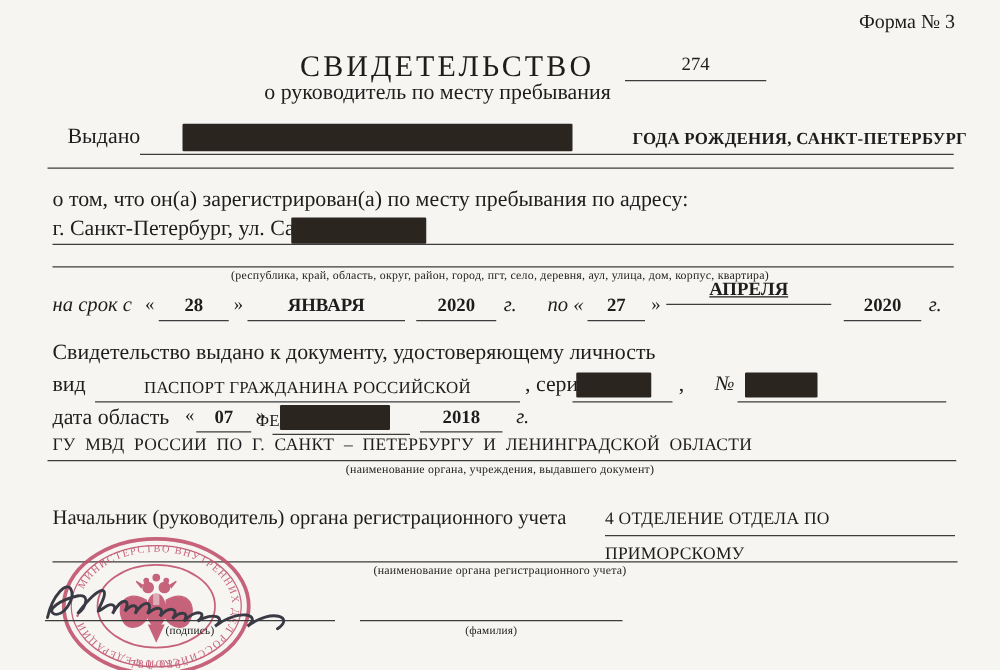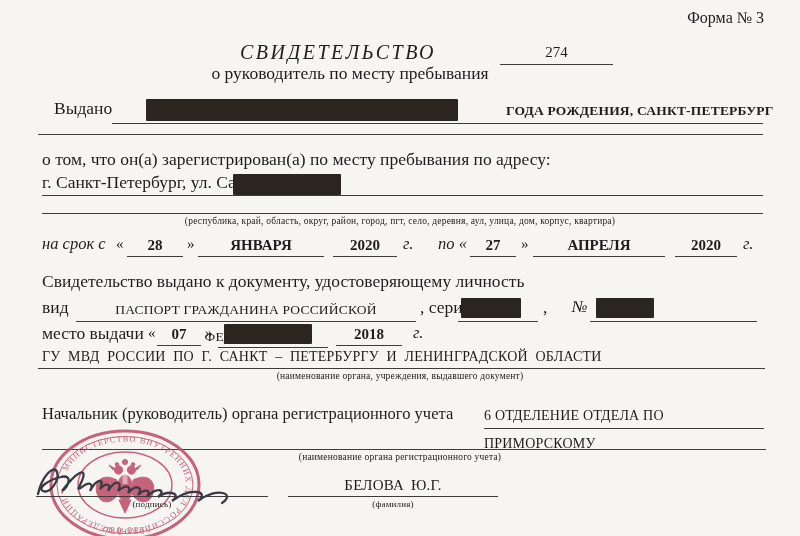--- a/index.html
+++ b/index.html
@@ -23,21 +23,21 @@
   .stamp{opacity:.88;}
   .sig{stroke:#3a3a45; stroke-width:2.3; fill:none; stroke-linecap:round;}
 </style>
 </head>
 <body>
 
 <div class="page">
 
   <div class="abs" style="top:9px; right:36px; font-size:16px;">Форма № 3</div>
 
-  <div class="abs" style="left:240px; top:41px; width:195px; text-align:left; font-size:20px; letter-spacing:2.5px;font-style:italic;">СВИДЕТЕЛЬСТВО</div>
+  <div class="abs" style="left:240px; top:41px; width:195px; text-align:left; font-size:24px; letter-spacing:2.5px;">СВИДЕТЕЛЬСТВО</div>
 
   <div class="abs" style="left:500px; top:40px; width:113px; height:24px; border-bottom:1.7px solid #3c3c3c; text-align:center; font-size:15px; line-height:24px;">274</div>
 
   <div class="abs" style="left:130px; top:63px; width:440px; text-align:center; font-size:17.5px;">о руководитель по месту пребывания</div>
 
   <div class="abs t17" style="left:54px; top:98px;">Выдано</div>
   <div class="uline" style="left:112px; right:37px; top:96px; height:27px;"></div>
   <div class="redact" style="left:146px; top:99px; width:312px; height:22px;"></div>
   <div class="abs typed caps" style="left:462px; top:103px; font-size:13.5px;">ГОДА РОЖДЕНИЯ, САНКТ-ПЕТЕРБУРГ</div>
 
@@ -55,51 +55,51 @@
   <div class="abs t16" style="left:42px; top:234px;">на срок с</div>
   <div class="abs q" style="left:116px; top:236px;">«</div>
   <div class="cell" style="left:127px; top:233px; width:56px;">28</div>
   <div class="abs q" style="left:187px; top:236px;">»</div>
   <div class="cell" style="left:198px; top:233px; width:126px;">ЯНВАРЯ</div>
   <div class="cell" style="left:333px; top:233px; width:64px;">2020</div>
   <div class="abs t16" style="left:403px; top:234px;">г.</div>
   <div class="abs t16" style="left:438px; top:234px;">по «</div>
   <div class="cell" style="left:470px; top:233px; width:46px;">27</div>
   <div class="abs q" style="left:521px; top:236px;">»</div>
-  <div class="cell" style="left:533px; top:233px; width:132px;">АПРЕЛЯ</div>
+  <div class="cell" style="left:533px; top:220px; width:132px;text-decoration:underline;">АПРЕЛЯ</div>
   <div class="cell" style="left:675px; top:233px; width:62px;">2020</div>
   <div class="abs t16" style="left:743px; top:234px;">г.</div>
 
   <div class="abs t17" style="left:42px; top:271px;">Свидетельство выдано к документу, удостоверяющему личность</div>
 
   <div class="abs t17" style="left:42px; top:297px;">вид</div>
   <div class="abs caps" style="left:76px; top:296px; width:340px; height:25px; border-bottom:1.7px solid #3c3c3c; text-align:center; font-size:13.5px; line-height:27px;">ПАСПОРТ ГРАЖДАНИНА РОССИЙСКОЙ ФЕДЕРАЦИИ</div>
   <div class="abs t17" style="left:420px; top:297px;">, серия</div>
   <div class="uline" style="left:458px; top:296px; width:80px; height:25px;"></div>
   <div class="redact" style="left:461px; top:298px; width:60px; height:20px;"></div>
   <div class="abs t17" style="left:543px; top:297px;">,</div>
   <div class="abs t16" style="left:572px; top:297px;">№</div>
   <div class="uline" style="left:590px; top:296px; width:167px; height:25px;"></div>
   <div class="redact" style="left:596px; top:298px; width:58px; height:20px;"></div>
 
-  <div class="abs t17" style="left:42px; top:323px;">место выдачи</div>
+  <div class="abs t17" style="left:42px; top:323px;">дата область</div>
   <div class="abs q" style="left:148px; top:325px;">«</div>
   <div class="cell" style="left:157px; top:322px; width:44px;">07</div>
   <div class="abs q" style="left:205px; top:325px;">»</div>
   <div class="uline" style="left:218px; top:322px; width:110px; height:25px;"></div>
   <div class="redact" style="left:224px; top:324px; width:88px; height:20px;"></div>
   <div class="cell" style="left:336px; top:322px; width:66px;">2018</div>
   <div class="abs t16" style="left:413px; top:323px;">г.</div>
 
   <div class="uline" style="left:38px; right:35px; top:348px; height:20px;"></div>
   <div class="abs caps" style="left:42px; top:349px; font-size:14px; word-spacing:4px;">ГУ МВД РОССИИ ПО Г. САНКТ – ПЕТЕРБУРГУ И ЛЕНИНГРАДСКОЙ ОБЛАСТИ</div>
   <div class="cap" style="top:371px;">(наименование органа, учреждения, выдавшего документ)</div>
 
   <div class="abs" style="left:42px; top:404px; font-size:16.5px;">Начальник (руководитель) органа регистрационного учета</div>
-  <div class="abs caps" style="left:484px; right:36px; top:402px; height:26px; border-bottom:1.7px solid #3c3c3c; font-size:14px; line-height:28px;">6 ОТДЕЛЕНИЕ ОТДЕЛА ПО ПРИМОРСКОМУ</div>
+  <div class="abs caps" style="left:484px; right:36px; top:402px; height:26px; border-bottom:1.7px solid #3c3c3c; font-size:14px; line-height:28px;">4 ОТДЕЛЕНИЕ ОТДЕЛА ПО ПРИМОРСКОМУ</div>
   <div class="uline" style="left:42px; right:34px; top:428px; height:21px;"></div>
   <div class="cap" style="top:452px;">(наименование органа регистрационного учета)</div>
 
   <svg class="abs stamp" style="left:40px; top:426px;" width="170" height="168" viewBox="0 0 170 168">
     <g stroke="#c04f6b" fill="none">
       <ellipse cx="85" cy="59" rx="74" ry="54" stroke-width="3"></ellipse>
       <ellipse cx="85" cy="59" rx="68" ry="48.5" stroke-width="1"></ellipse>
       <ellipse cx="85" cy="59" rx="47" ry="33" stroke-width="1.4"></ellipse>
     </g>
     <defs>
@@ -130,16 +130,15 @@
   <svg class="abs" style="left:30px; top:456px;" width="240" height="50" viewBox="0 0 240 50">
     <path class="sig" d="M8,38 C12,20 24,8 27,16 C30,24 20,38 13,35 C7,32 18,24 31,21 C43,18 39,30 32,35
       C47,15 56,12 53,22 C50,31 45,36 52,31 C60,25 64,28 60,35
       C68,20 75,24 70,33 C76,26 82,28 78,35 C86,22 93,26 88,35
       C96,28 102,30 98,37 C106,28 114,31 108,39 C115,32 122,34 117,41
       C127,30 137,34 128,41 C140,33 152,38 142,45 C162,30 180,36 168,45 C188,30 206,38 192,47"></path>
   </svg>
   <div class="cap" style="left:36px; right:auto; width:232px; top:499px; font-size:9px;">(подпись)</div>
 
   <div class="uline" style="left:288px; width:210px; top:472px; height:24px;"></div>
-  <div class="abs caps" style="left:288px; width:210px; top:477px; text-align:center; font-size:15px; word-spacing:3px;">БЕЛОВА Ю.Г.</div>
   <div class="cap" style="left:288px; right:auto; width:210px; top:499px; font-size:9px;">(фамилия)</div>
 
 </div>
 
 </body></html>

